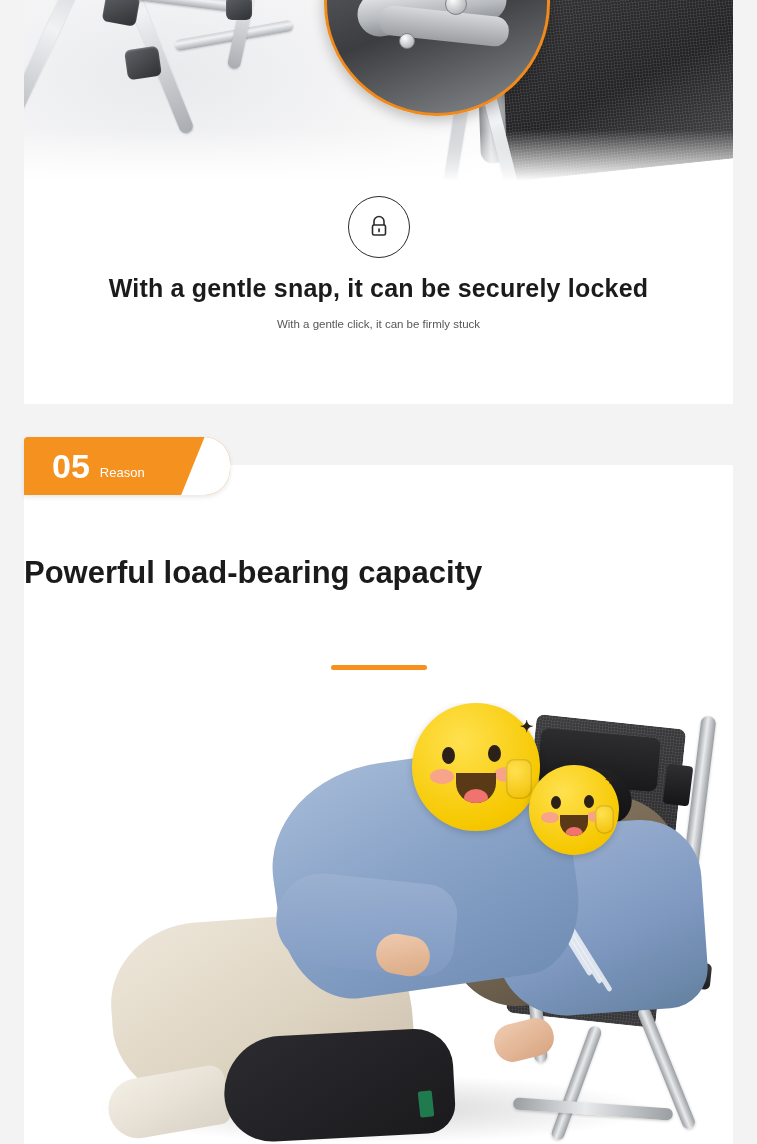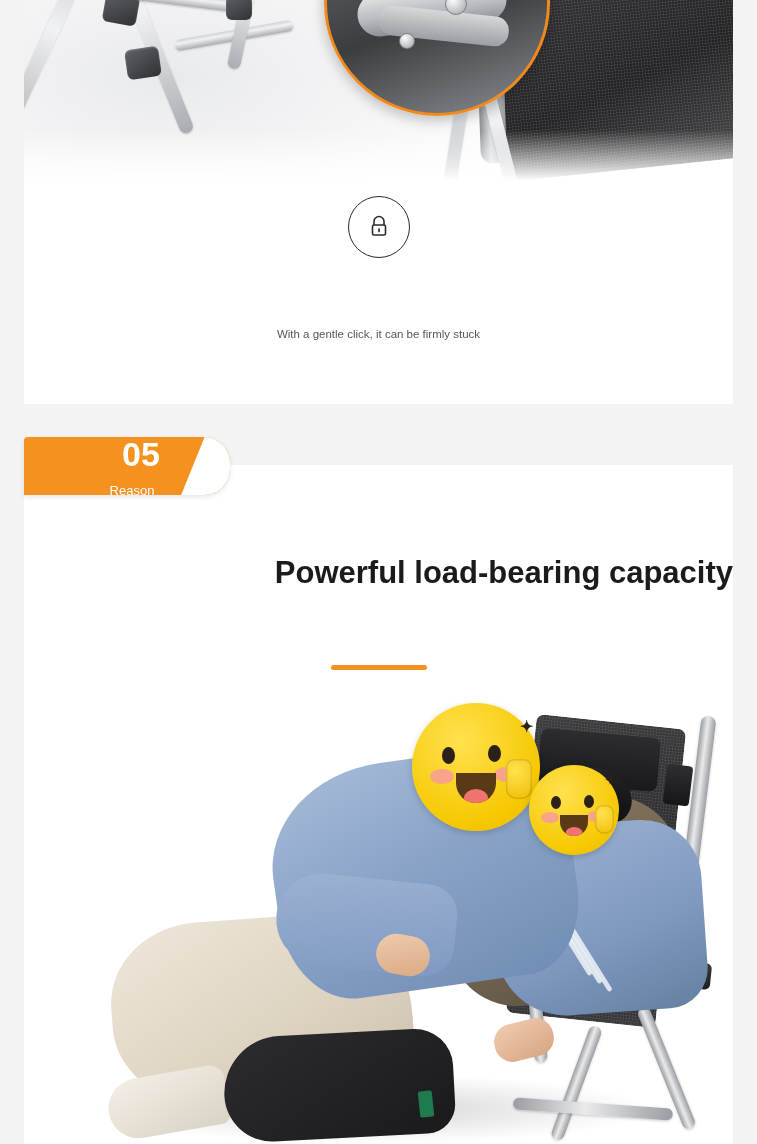--- a/index.html
+++ b/index.html
@@ -170,21 +170,20 @@
     color: #1b1b1b;
     letter-spacing: .2px;
   }
   .lock-sub {
     position: absolute;
     left: 0; right: 0;
     top: 318px;
     text-align: center;
     font-size: 11.5px;
     color: #575757;
-    margin-top: 10px;
   }
 
   
   .section-load {
     position: absolute;
     left: 24px;
     top: 465px;
     width: 709px;
     height: 679px;
     background: #ffffff;
@@ -198,21 +197,20 @@
     width: 206px;
     height: 58px;
     background: #f5911e;
     border-top-left-radius: 4px;
     border-top-right-radius: 26px;
     border-bottom-right-radius: 26px;
     display: flex;
     align-items: center;
     box-shadow: 0 2px 5px rgba(0,0,0,0.10);
     overflow: hidden;
-    flex-direction: column;
   }
   .reason-tag:after {
     content: "";
     position: absolute;
     right: -34px;
     top: -12px;
     width: 70px;
     height: 90px;
     background: #ffffff;
     transform: rotate(22deg);
@@ -228,21 +226,21 @@
     font-size: 13px;
     color: #ffffff;
     margin-left: 10px;
     margin-top: 12px;
   }
 
   .load-title {
     position: absolute;
     left: 0; right: 0;
     top: 90px;
-    text-align: right;
+    text-align: left;
     font-size: 31px;
     font-weight: 700;
     color: #1b1b1b;
   }
   .load-sub {
     position: absolute;
     left: 0; right: 0;
     top: 150px;
     text-align: center;
     font-size: 16px;
@@ -564,20 +562,21 @@
     <div class="lock-icon-wrap">
       <div class="lock-circle">
         <svg width="30" height="30" viewBox="0 0 30 30" aria-hidden="true">
           <path d="M10 13 V9.5 a5 5 0 0 1 10 0 V13" fill="none" stroke="#2b2b2b" stroke-width="1.6"></path>
           <rect x="8.5" y="13" width="13" height="10" rx="1.6" fill="none" stroke="#2b2b2b" stroke-width="1.6"></rect>
           <rect x="14.2" y="16.2" width="1.7" height="4.2" rx="0.8" fill="#2b2b2b"></rect>
         </svg>
       </div>
     </div>
 
+    <div class="lock-title">With a gentle snap, it can be securely locked</div>
     <div class="lock-sub">With a gentle click, it can be firmly stuck</div>
   </section>
 
   <section class="section-load">
 
     <div class="load-title">Powerful load-bearing capacity</div>
     <div class="load-rule"></div>
 
     <div class="people-photo">
       <div class="shadow-ground"></div>

